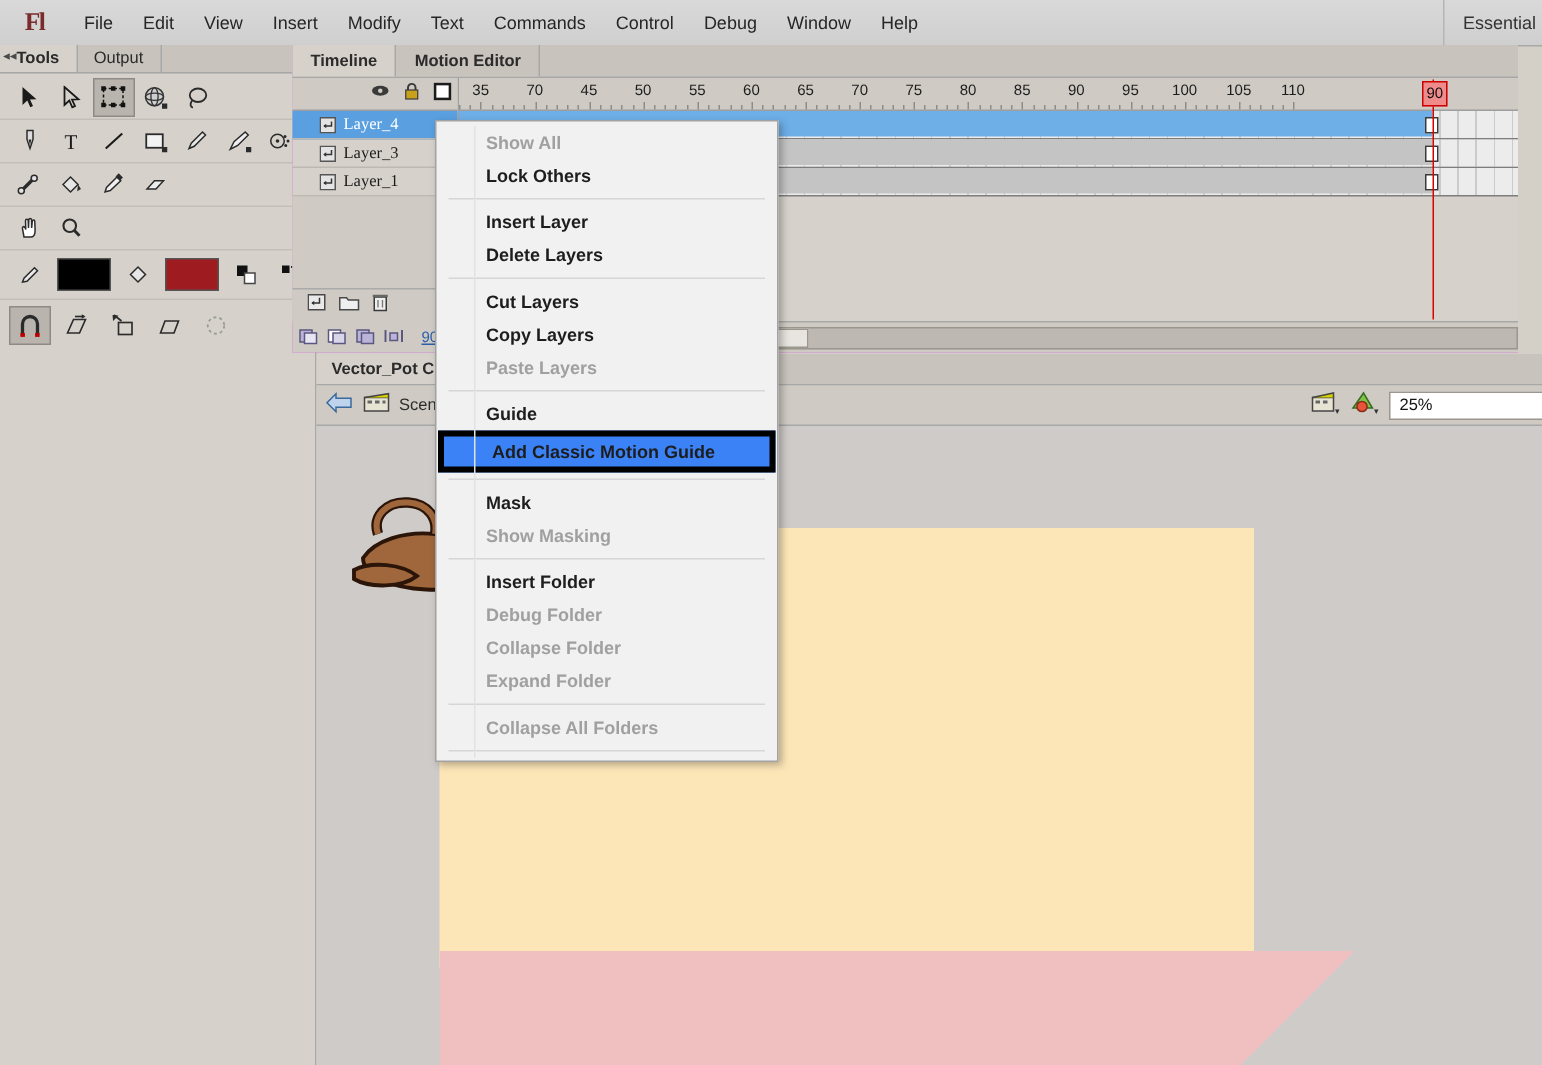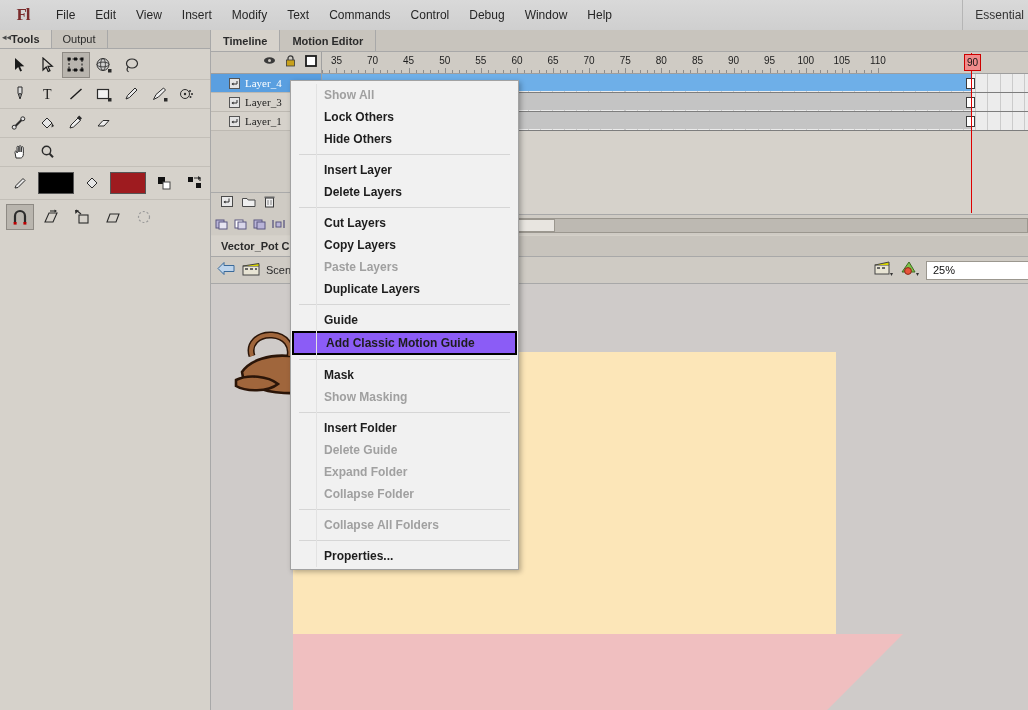--- a/index.html
+++ b/index.html
@@ -61,21 +61,21 @@
     width:28px;height:26px;display:flex;align-items:center;justify-content:center;
     cursor:default;position:relative;
   }
   .tool.active{background:#b9b5ae;border:1px solid #8e8a84;box-sizing:border-box;}
   .tool svg{display:block;}
   .swatch-fill{width:34px;height:20px;background:#9e1b1f;border:1px solid #555;}
   .swatch-black{width:34px;height:20px;background:#000;border:1px solid #555;}
 
   
   .timeline-panel{
-    position:absolute;left:211px;top:30px;width:817px;height:205px;
+    position:absolute;left:195px;top:30px;width:817px;height:205px;
     background:#d946ef;
   }
   .tl-tabs{
     height:21px;background:#c8c4bd;border-bottom:1px solid #a8a8a8;display:flex;
   }
   .tl-tab{
     padding:0 12px;display:flex;align-items:center;font-size:11px;font-weight:bold;
     color:#2b2b2b;border-right:1px solid #a8a8a8;cursor:default;background:#c8c4bd;
   }
   .tl-tab.active{background:#d6d2cb;}
@@ -201,21 +201,21 @@
     box-shadow:2px 2px 5px rgba(0,0,0,0.28);
     padding:3px 0 2px 0;
     font-weight:bold;
   }
   .ctx-item{
     height:22px;line-height:22px;padding-left:33px;font-size:12px;color:#1d1d1d;
     cursor:default;white-space:nowrap;
   }
   .ctx-item.disabled{color:#a0a0a0;}
   .ctx-item.hover{
-    background:#8b5cf6;border:2px solid #000000;height:20px;line-height:20px;
+    background:#3b82f6;border:4px solid #000000;height:20px;line-height:20px;
     padding-left:32px;margin:0 1px;
   }
   .ctx-sep{height:1px;background:#d6d6d6;margin:4px 8px 4px 8px;}
   .ctx-railline{
     position:absolute;left:25px;top:3px;bottom:2px;width:1px;background:#e2e2e2;
   }
 </style>
 </head>
 <body>
 
@@ -740,40 +740,37 @@
       </svg>
     </div>
 
   </div>
 
   <div class="ctx">
     <div class="ctx-railline"></div>
     <div id="ctx-items">
         <div class="ctx-item disabled">Show All</div>
         <div class="ctx-item">Lock Others</div>
-        <div class="ctx-item">Hide Others</div>
         <div class="ctx-sep"></div>
         <div class="ctx-item">Insert Layer</div>
         <div class="ctx-item">Delete Layers</div>
         <div class="ctx-sep"></div>
         <div class="ctx-item">Cut Layers</div>
         <div class="ctx-item">Copy Layers</div>
         <div class="ctx-item disabled">Paste Layers</div>
-        <div class="ctx-item">Duplicate Layers</div>
         <div class="ctx-sep"></div>
         <div class="ctx-item">Guide</div>
         <div class="ctx-item hover">Add Classic Motion Guide</div>
         <div class="ctx-sep"></div>
         <div class="ctx-item">Mask</div>
         <div class="ctx-item disabled">Show Masking</div>
         <div class="ctx-sep"></div>
         <div class="ctx-item">Insert Folder</div>
-        <div class="ctx-item disabled">Delete Guide</div>
+        <div class="ctx-item disabled">Debug Folder</div>
+        <div class="ctx-item disabled">Collapse Folder</div>
         <div class="ctx-item disabled">Expand Folder</div>
-        <div class="ctx-item disabled">Collapse Folder</div>
         <div class="ctx-sep"></div>
         <div class="ctx-item disabled">Collapse All Folders</div>
         <div class="ctx-sep"></div>
-        <div class="ctx-item">Properties...</div>
       </div>
   </div>
 
 </div>
 
 </body></html>

